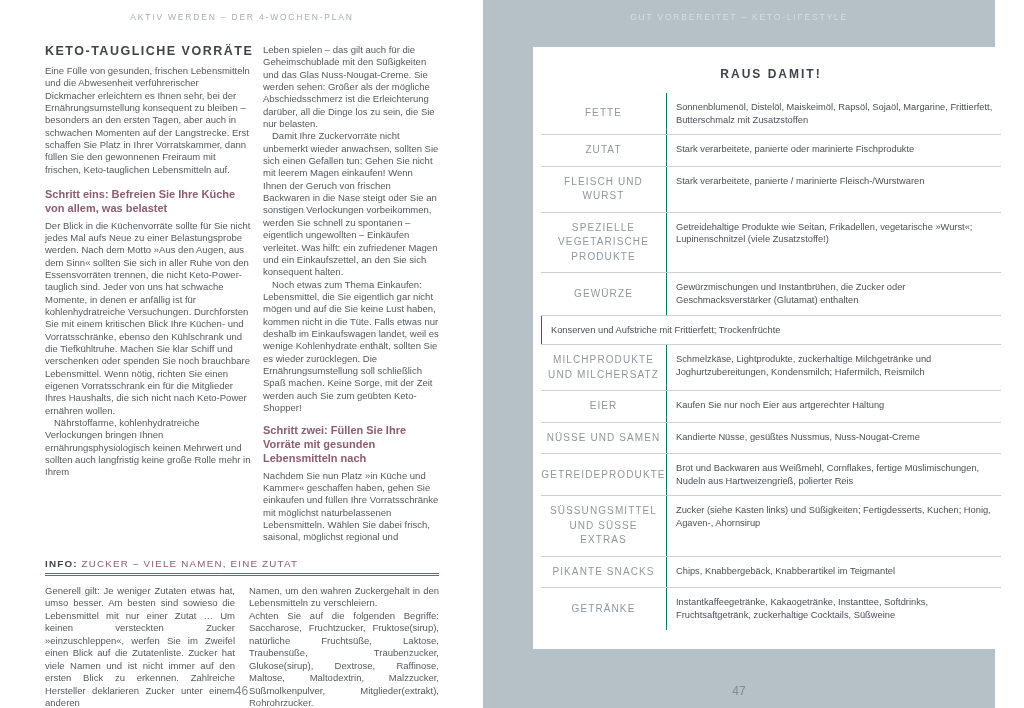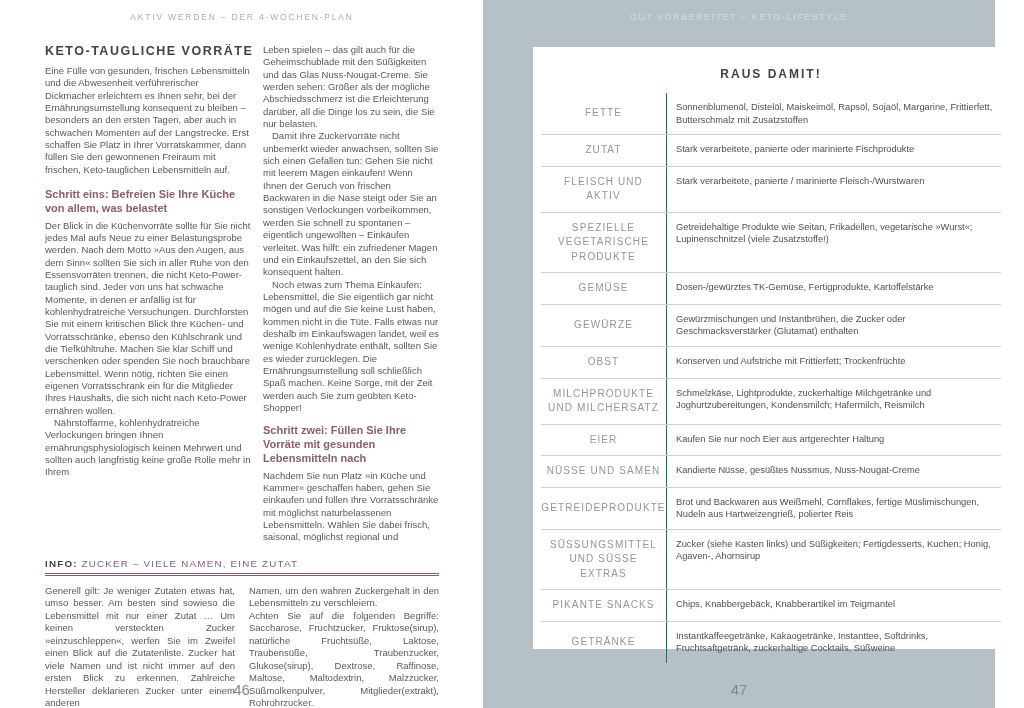--- a/index.html
+++ b/index.html
@@ -23,21 +23,21 @@
   .subhead { font-size:11px; font-weight:bold; color:#8c5c71; line-height:1.25; margin:10px 0 4px; }
   .subhead-first { margin-top:12px; }
 
   .info-box { margin-top:14px; }
   .info-header { font-size:9.8px; letter-spacing:1.2px; padding-bottom:4px; border-bottom:3px double #8c5c71; }
   .info-label { font-weight:bold; color:#3e4449; }
   .info-title { color:#8c5c71; }
   .info-body { display:flex; gap:14px; margin-top:9px; }
   .info-col { flex:1; font-size:9.5px; line-height:1.32; text-align:justify; color:#55595d; }
 
-  .page-number { position:absolute; bottom:10px; left:0; right:0; text-align:center; font-size:15px; color:#85898d; }
+  .page-number { position:absolute; bottom:10px; left:0; right:0; text-align:center; font-size:12px; color:#85898d; }
 
   
   .page-right { width:512px; height:708px; background:#b6c1c7; padding-top:12px; position:relative; }
   .card { width:476px; height:602px; background:#ffffff; margin:25px 34px 0 50px; padding:14px 8px 0 8px; }
   .card-title { text-align:center; font-size:12px; font-weight:bold; letter-spacing:2px; color:#3e4449; margin:6px 0 12px; }
   .trow { display:flex; }
   .trow + .trow { border-top:1px solid #ccd0d2; }
   .tcat { width:125px; display:flex; align-items:center; justify-content:center; text-align:center;
           font-size:10px; letter-spacing:1.1px; color:#90979c; padding:8px 5px; line-height:1.45; }
   .titems { flex:1; border-left:1px solid #0f766e; padding:8px 3px 8px 9px;
@@ -95,37 +95,32 @@
       <div>
           <div class="trow">
             <div class="tcat">FETTE</div>
             <div class="titems">Sonnenblumenöl, Distelöl, Maiskeimöl, Rapsöl, Sojaöl, Margarine, Frittierfett, Butterschmalz mit Zusatzstoffen</div>
           </div>
           <div class="trow">
             <div class="tcat">ZUTAT</div>
             <div class="titems">Stark verarbeitete, panierte oder marinierte Fischprodukte</div>
           </div>
           <div class="trow">
-            <div class="tcat">FLEISCH UND AKTIV</div>
+            <div class="tcat">FLEISCH UND WURST</div>
             <div class="titems">Stark verarbeitete, panierte / marinierte Fleisch-/Wurstwaren</div>
           </div>
           <div class="trow">
             <div class="tcat">SPEZIELLE VEGETARISCHE PRODUKTE</div>
             <div class="titems">Getreidehaltige Produkte wie Seitan, Frikadellen, vegetarische »Wurst«; Lupinenschnitzel (viele Zusatzstoffe!)</div>
           </div>
           <div class="trow">
-            <div class="tcat">GEMÜSE</div>
-            <div class="titems">Dosen-/gewürztes TK-Gemüse, Fertigprodukte, Kartoffelstärke</div>
-          </div>
-          <div class="trow">
             <div class="tcat">GEWÜRZE</div>
             <div class="titems">Gewürzmischungen und Instantbrühen, die Zucker oder Geschmacksverstärker (Glutamat) enthalten</div>
           </div>
           <div class="trow">
-            <div class="tcat">OBST</div>
             <div class="titems">Konserven und Aufstriche mit Frittierfett; Trockenfrüchte</div>
           </div>
           <div class="trow">
             <div class="tcat">MILCHPRODUKTE UND MILCHERSATZ</div>
             <div class="titems">Schmelzkäse, Lightprodukte, zuckerhaltige Milchgetränke und Joghurtzubereitungen, Kondensmilch; Hafermilch, Reismilch</div>
           </div>
           <div class="trow">
             <div class="tcat">EIER</div>
             <div class="titems">Kaufen Sie nur noch Eier aus artgerechter Haltung</div>
           </div>

